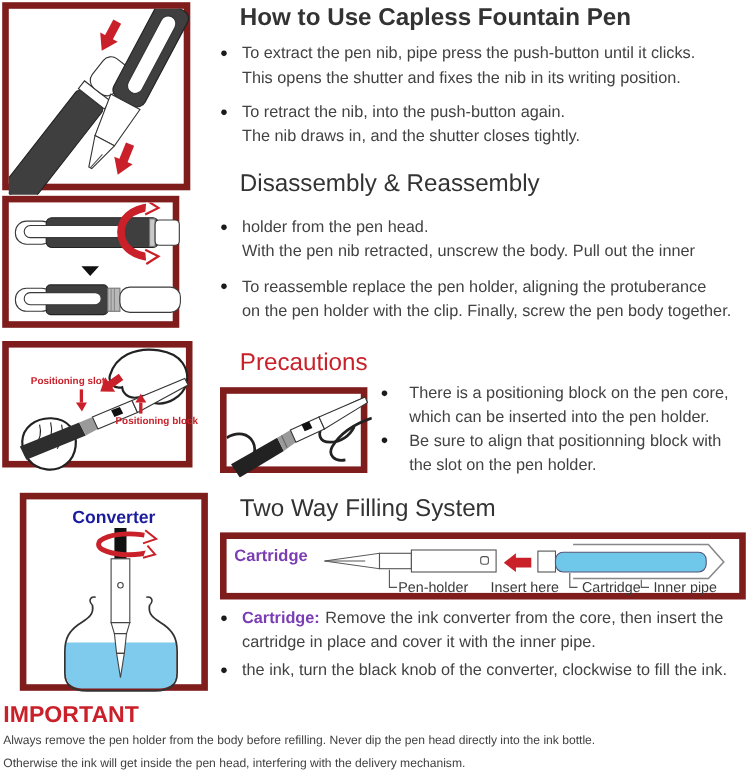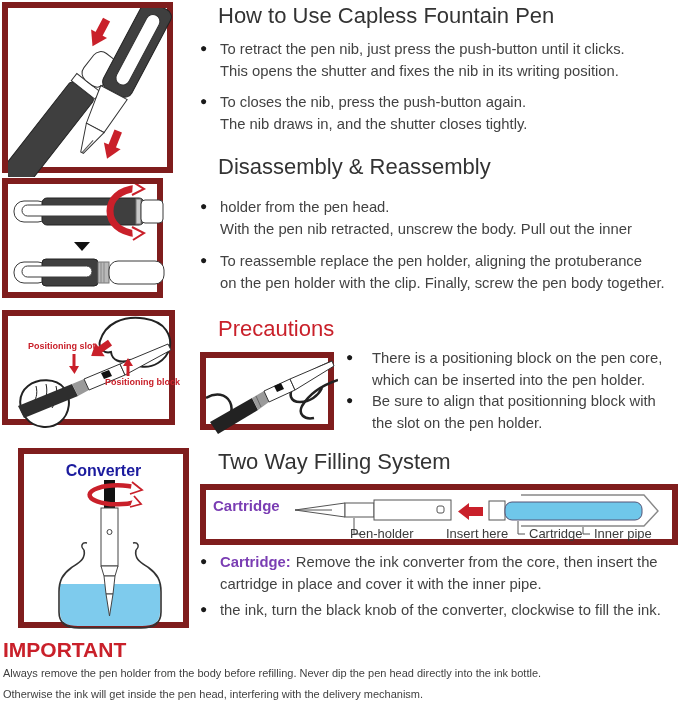--- a/index.html
+++ b/index.html
@@ -120,32 +120,32 @@
         <polygon points="82,140 89,140 85.5,162" fill="#fff" stroke="#444"></polygon>
       </g>
       <path d="M 113,34 A 28,9.5 0 1 0 112,48" fill="none" stroke="#c9202a" stroke-width="4.5"></path>
       <path d="M 108,28 L 118,36 L 106,40" fill="#fff" stroke="#c9202a" stroke-width="1.8"></path>
       <path d="M 106,53 L 117,50 L 110,42" fill="#fff" stroke="#c9202a" stroke-width="1.8"></path>
       <path d="M 60,96 C 62,106 54,109 47,114 C 39,120 35,126 35,138 L 35,158 C 35,170 43,174 55,174 L 117,174 C 129,174 137,170 137,158 L 137,138 C 137,126 133,120 125,114 C 118,109 110,106 112,96" fill="none" stroke="#333" stroke-width="1.6"></path>
       <path d="M 60,96 C 56,92 58,88 63,89 M 112,96 C 116,92 114,88 109,89" fill="none" stroke="#333" stroke-width="1.4"></path>
     </svg>
   </div>
 
-  <div class="h1" style="left:218px;top:3px;">How to Use Capless Fountain Pen</div>
+  <div class="h1" style="left:218px;top:3px;font-weight:bold;">How to Use Capless Fountain Pen</div>
   <div class="bullet" style="left:200px;top:38px;">
     <span class="dot">●</span>
     <div class="btext">
-      <div>To retract the pen nib, just press the push-button until it clicks.</div>
+      <div>To extract the pen nib, pipe press the push-button until it clicks.</div>
       <div>This opens the shutter and fixes the nib in its writing position.</div>
     </div>
   </div>
   <div class="bullet" style="left:200px;top:91px;">
     <span class="dot">●</span>
     <div class="btext">
-      <div>To closes the nib, press the push-button again.</div>
+      <div>To retract the nib, into the push-button again.</div>
       <div>The nib draws in, and the shutter closes tightly.</div>
     </div>
   </div>
 
   <div class="h1" style="left:218px;top:154px;">Disassembly &amp; Reassembly</div>
   <div class="bullet" style="left:200px;top:196px;">
     <span class="dot">●</span>
     <div class="btext">
       <div>holder from the pen head.</div>
       <div>With the pen nib retracted, unscrew the body. Pull out the inner</div>
@@ -206,21 +206,21 @@
       <path d="M 315,5 L 438,5 L 452,21 L 438,36 L 315,36" fill="none" stroke="#888" stroke-width="1.4"></path>
 
       <rect x="283" y="11" width="16" height="19" fill="#fff" stroke="#555"></rect>
       <rect x="299" y="12" width="137" height="18" rx="7" fill="#6fc7ea" stroke="#557"></rect>
 
       <path d="M 148,28 L 148,44 L 155,44" fill="none" stroke="#555"></path>
       <path d="M 312,31 L 312,44 L 319,44" fill="none" stroke="#555"></path>
       <path d="M 377,37 L 377,44 L 384,44" fill="none" stroke="#555"></path>
     </svg>
     <span class="diag-method">Cartridge</span>
-    <span class="diag-part" style="left:144px;">Pen-holder</span>
+    <span class="diag-part" style="left:156px;">Pen-holder</span>
     <span class="diag-part" style="left:240px;">Insert here</span>
     <span class="diag-part" style="left:323px;">Cartridge</span>
     <span class="diag-part" style="left:388px;">Inner pipe</span>
   </div>
 
   <div class="bullet" style="left:200px;top:551px;">
     <span class="dot">●</span>
     <div class="btext">
       <div><span class="term term-purple">Cartridge:</span><span>Remove the ink converter from the core, then insert the</span></div>
       <div>cartridge in place and cover it with the inner pipe.</div>

